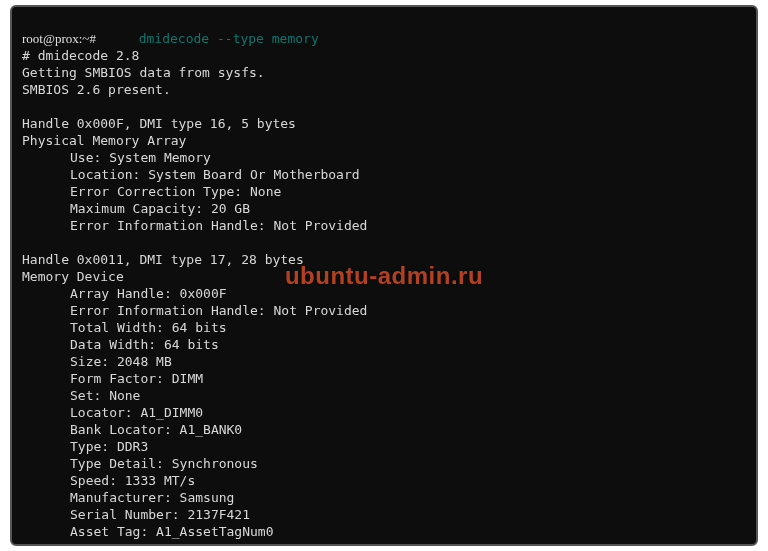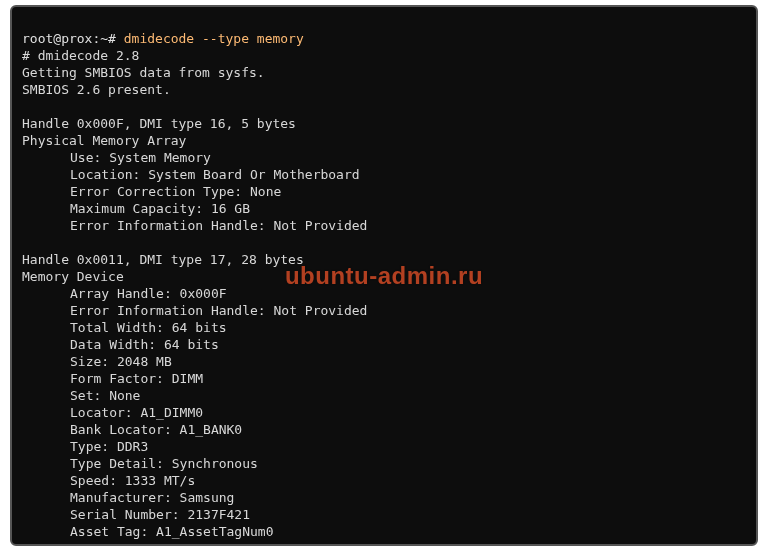--- a/index.html
+++ b/index.html
@@ -25,22 +25,22 @@
   .term {
     box-sizing: border-box;
     padding: 6px 10px 6px 10px;
     font-family: "Consolas", "DejaVu Sans Mono", "Menlo", monospace;
     font-size: 13px;
     line-height: 17px;
     color: #d8d8d8;
     white-space: pre;
   }
   .prompt-line { }
-  .prompt-context { color: #e0e0e0; }
-  .cmd { color: #fdba74; }
+  .prompt-context { color: #e0e0e0; font-family: Liberation Serif, serif; }
+  .cmd { color: #0f766e; margin-left: 35px; }
   .indent1 { padding-left: 48px; display: block; }
   .watermark {
     position: absolute;
     left: 50%;
     top: 50%;
     transform: translate(-50%, -50%);
     font-family: Arial, Helvetica, sans-serif;
     font-size: 24px;
     font-weight: 700;
     color: rgba(225, 80, 40, 0.78);
@@ -55,19 +55,19 @@
 
 <div class="frame">
   <div class="term">
 <span class="prompt-line"><span class="prompt-context">root@prox:~#</span> <span class="cmd">dmidecode --type memory</span></span>
 <span># dmidecode 2.8</span>
 <span>Getting SMBIOS data from sysfs.</span>
 <span>SMBIOS 2.6 present.</span>
 
 <span>Handle 0x000F, DMI type 16, 5 bytes</span>
 <span>Physical Memory Array</span>
-<span class="indent1">Use: System Memory</span><span class="indent1">Location: System Board Or Motherboard</span><span class="indent1">Error Correction Type: None</span><span class="indent1">Maximum Capacity: 16 GB</span><span class="indent1">Error Information Handle: Not Provided</span>
+<span class="indent1">Use: System Memory</span><span class="indent1">Location: System Board Or Motherboard</span><span class="indent1">Error Correction Type: None</span><span class="indent1">Maximum Capacity: 20 GB</span><span class="indent1">Error Information Handle: Not Provided</span>
 <span>Handle 0x0011, DMI type 17, 28 bytes</span>
 <span>Memory Device</span>
 <span class="indent1">Array Handle: 0x000F</span><span class="indent1">Error Information Handle: Not Provided</span><span class="indent1">Total Width: 64 bits</span><span class="indent1">Data Width: 64 bits</span><span class="indent1">Size: 2048 MB</span><span class="indent1">Form Factor: DIMM</span><span class="indent1">Set: None</span><span class="indent1">Locator: A1_DIMM0</span><span class="indent1">Bank Locator: A1_BANK0</span><span class="indent1">Type: DDR3</span><span class="indent1">Type Detail: Synchronous</span><span class="indent1">Speed: 1333 MT/s</span><span class="indent1">Manufacturer: Samsung</span><span class="indent1">Serial Number: 2137F421</span><span class="indent1">Asset Tag: A1_AssetTagNum0</span></div>
 
   <div class="watermark">ubuntu-admin.ru</div>
 </div>
 
 </body></html>

